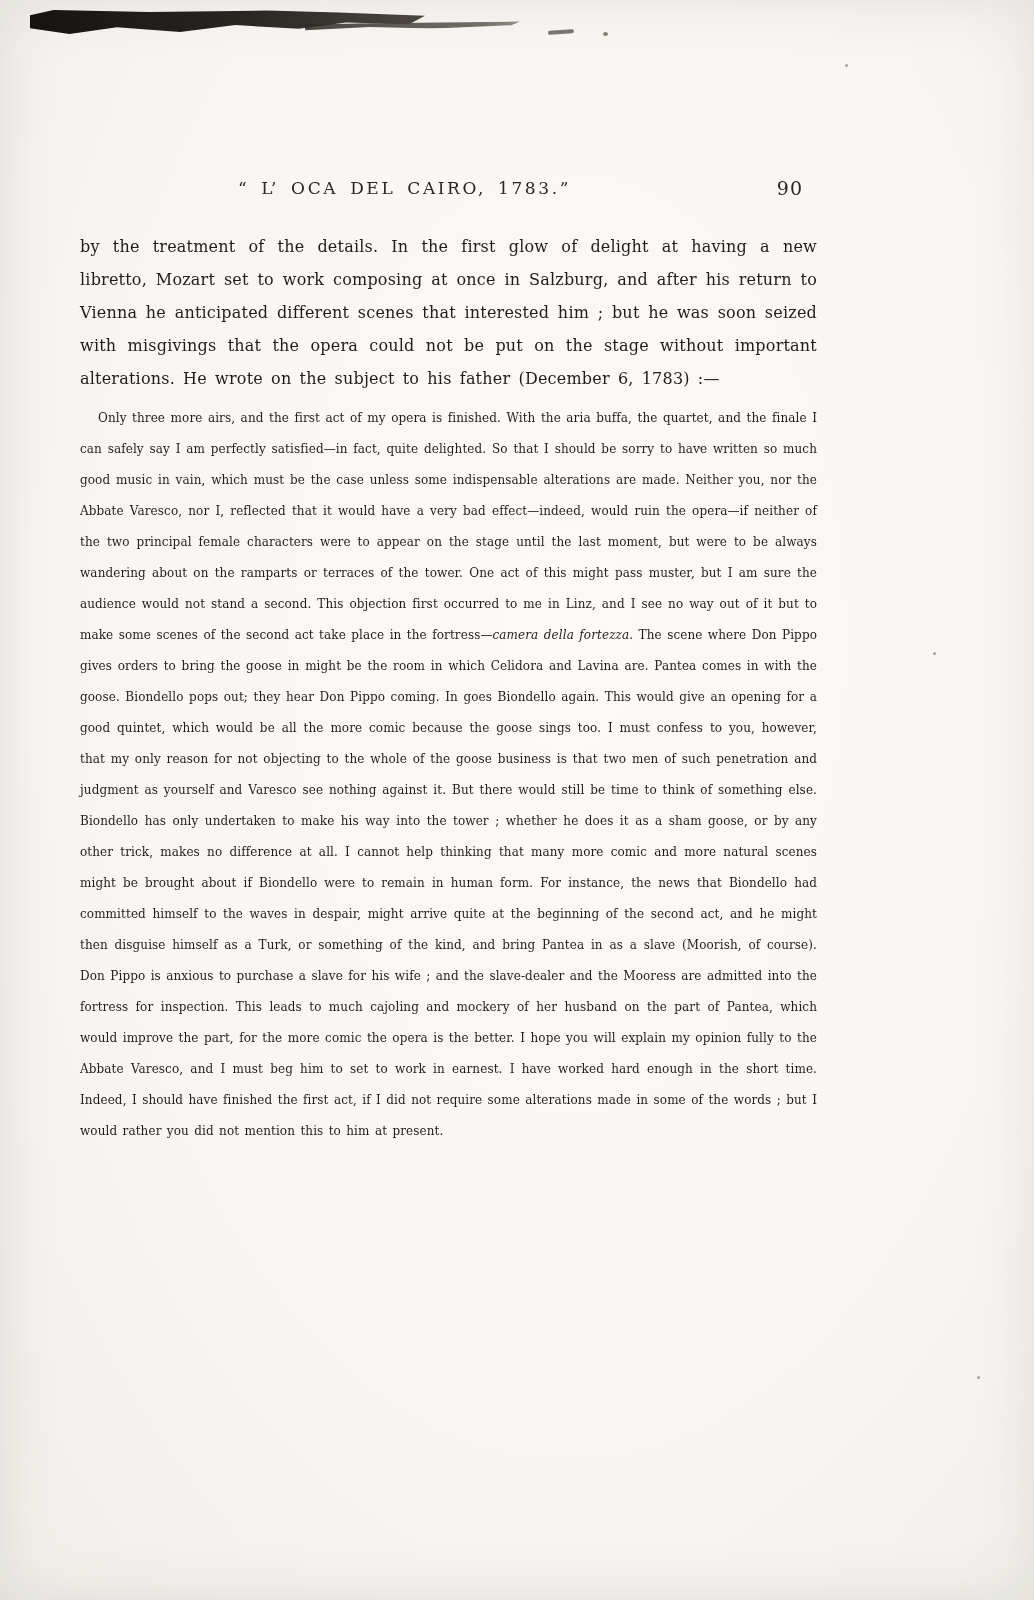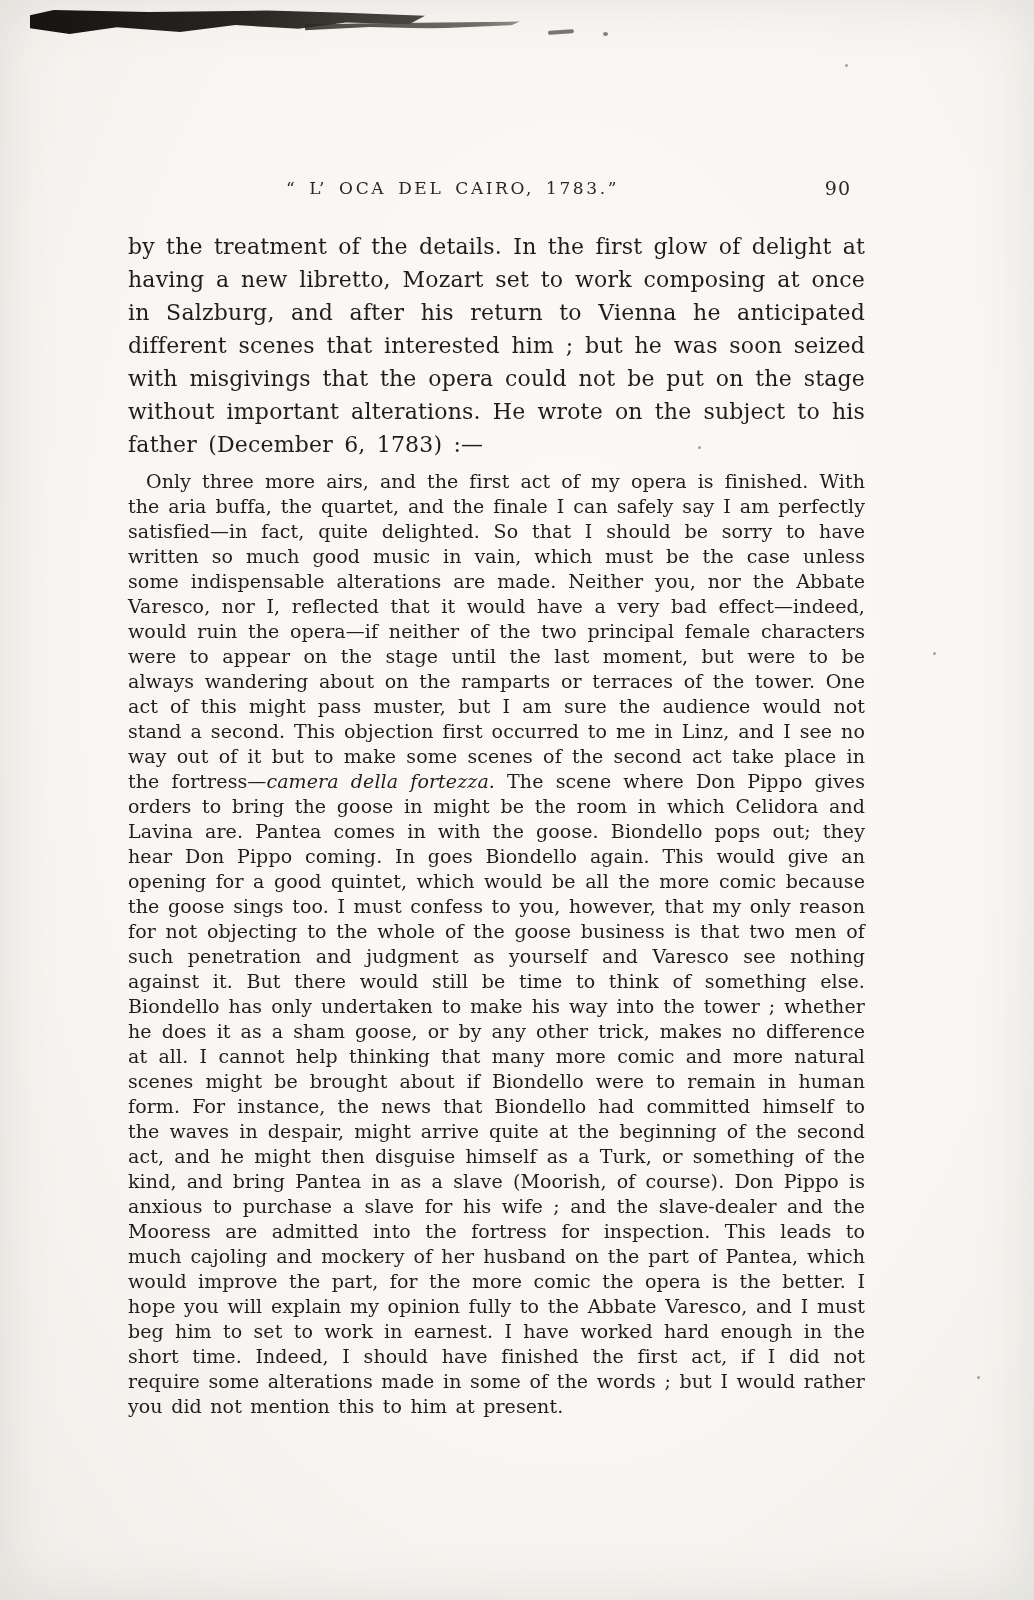--- a/index.html
+++ b/index.html
@@ -58,21 +58,20 @@
   .speck.s1 { left: 845px; top: 64px;  width: 3px; height: 3px; }
   .speck.s2 { left: 933px; top: 652px; width: 3px; height: 3px; }
   .speck.s3 { left: 977px; top: 1376px; width: 3px; height: 3px; }
   .speck.s4 { left: 698px; top: 446px; width: 3px; height: 3px; }
 
   .content {
     position: absolute;
     left: 80px;
     top: 178px;
     width: 737px;
-    margin-left: 48px;
   }
   .header {
     position: relative;
     height: 44px;
   }
   .running-title {
     display: block;
     text-align: center;
     transform: translateX(-44px);
     font-size: 17px;
@@ -83,31 +82,31 @@
   .page-number {
     position: absolute;
     right: 14px;
     top: -1px;
     font-size: 19px;
     letter-spacing: 1px;
     color: #2b2723;
   }
   .body-text {
     margin: 8px 0 0 0;
-    font-size: 22px;
+    font-size: 16px;
     line-height: 33px;
     text-align: justify;
     word-spacing: 0.18em;
     letter-spacing: 0.2px;
     color: #201d19;
   }
   .quote-text {
     margin: 8px 0 0 0;
-    font-size: 19px;
-    line-height: 25px;
+    font-size: 12px;
+    line-height: 31px;
     text-align: justify;
     text-indent: 18px;
     word-spacing: 0.12em;
     letter-spacing: 0.1px;
     color: #211e1a;
   }
   .quote-text i { font-style: italic; }
 </style>
 </head>
 <body>

